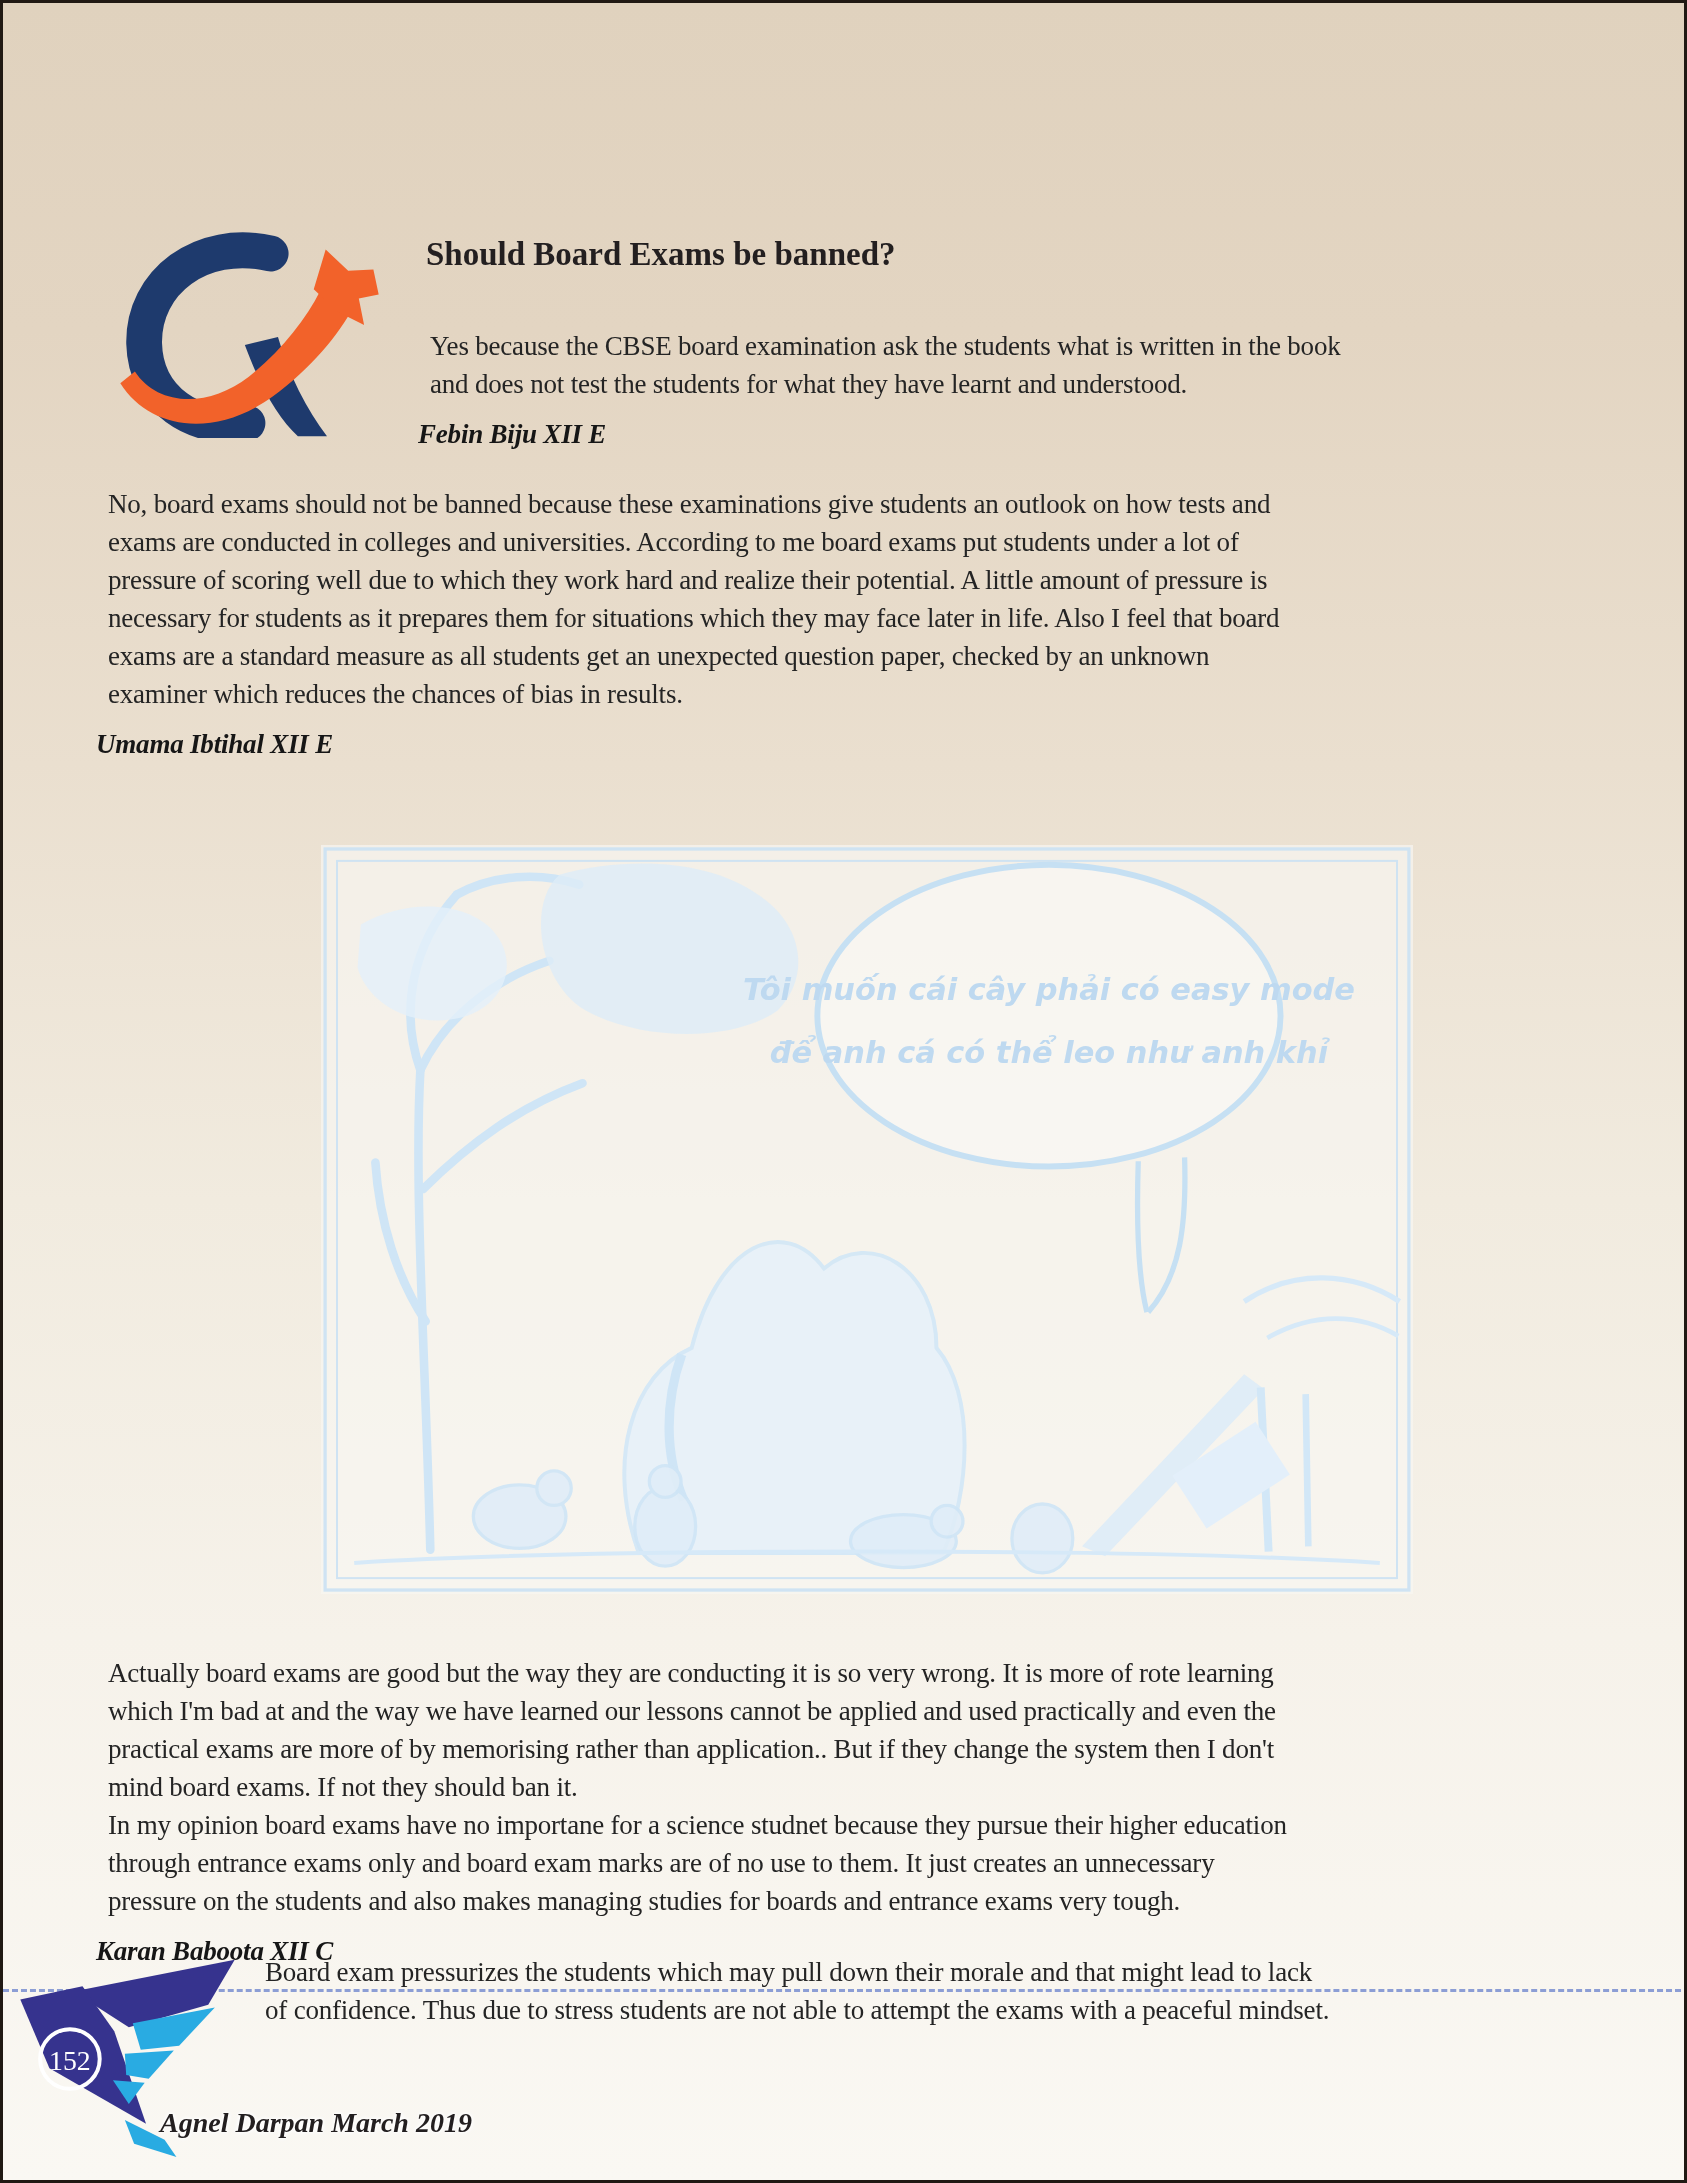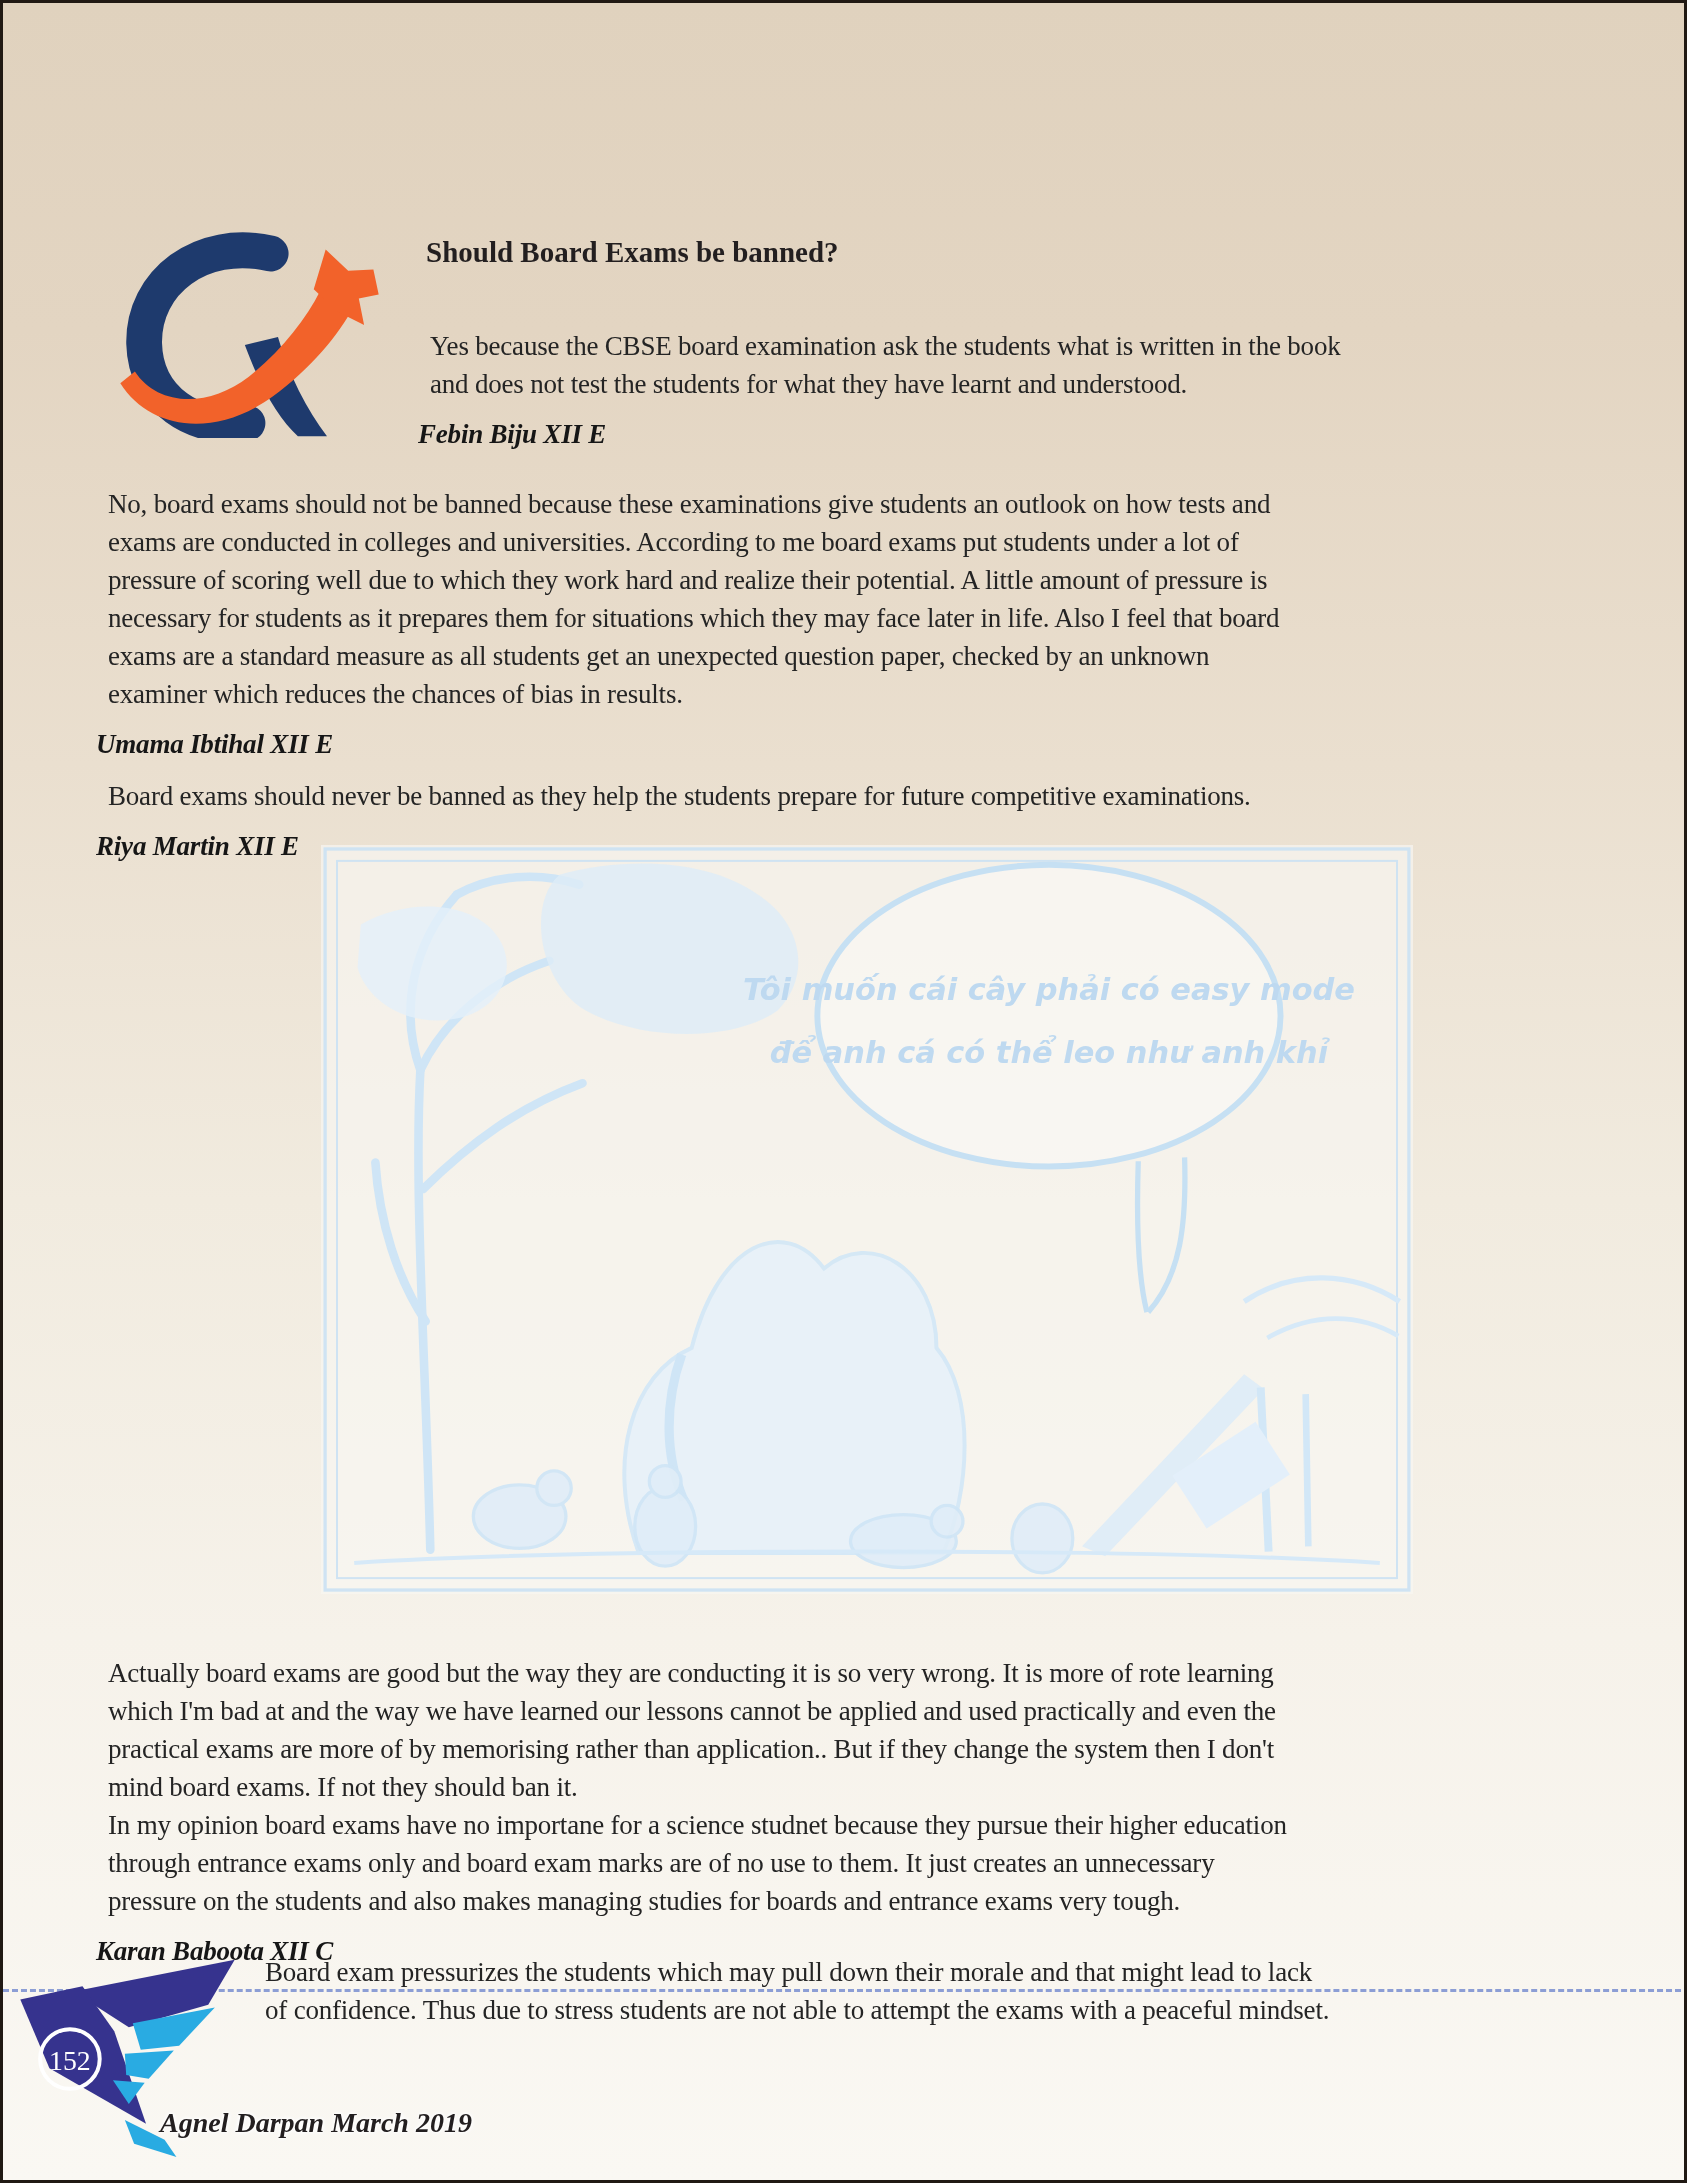--- a/index.html
+++ b/index.html
@@ -10,21 +10,21 @@
     border:3.3px solid #201913;
     background:linear-gradient(180deg,
       #e0d2be 0%, #e3d5c2 15%, #eadfcf 35%,
       #f1ebdf 55%, #f6f2ea 75%, #faf8f3 100%);
     overflow:hidden;
     font-family:"Liberation Serif","DejaVu Serif",serif;
     color:#262626;
   }
   .abs{position:absolute;}
   h1.title{
-    margin:0;font-size:29px;font-weight:700;color:#231f20;
+    margin:0;font-size:33px;font-weight:700;color:#231f20;
     letter-spacing:0px;
   }
   .body-text{
     margin:12px;font-size:27px;line-height:38px;color:#242424;
     white-space:pre-line;letter-spacing:-0.2px;
   }
   .author{
     margin:0;font-size:27px;line-height:38px;color:#161616;
     font-weight:700;font-style:italic;letter-spacing:-0.2px;
   }
@@ -123,24 +123,20 @@
   <div class="abs response" style="left:93px;top:470px;width:1548px;">
     <p class="body-text">No, board exams should not be banned because these examinations give students an outlook on how tests and
 exams are conducted in colleges and universities. According to me board exams put students under a lot of
 pressure of scoring well due to which they work hard and realize their potential. A little amount of pressure is
 necessary for students as it prepares them for situations which they may face later in life. Also I feel that board
 exams are a standard measure as all students get an unexpected question paper,  checked by an unknown
 examiner which reduces the chances of bias in results.</p>
     <p class="author">Umama Ibtihal XII E</p>
   </div>
 
-  <div class="abs response" style="left:93px;top:762px;width:1548px;">
-    <p class="body-text">Board exams should never be banned as they help the students prepare for  future competitive examinations.</p>
-    <p class="author">Riya Martin XII E</p>
-  </div>
 
   <div class="abs response" style="left:93px;top:1639px;width:1548px;">
     <p class="body-text">Actually board exams are good but the way they are conducting it is so very wrong. It is more of rote learning
 which I'm bad at and the way we have learned our lessons cannot be applied and used practically and even the
 practical exams are more of by memorising  rather than application.. But if they change the system then I don't
 mind board exams. If not they should ban it.
 In my opinion board exams have no importane for a science studnet because they pursue their higher education
 through entrance exams only and board exam marks are of no use to them. It just creates an unnecessary
 pressure on the students and also makes managing studies for boards and entrance exams very tough.</p>
     <p class="author">Karan Baboota XII C</p>

